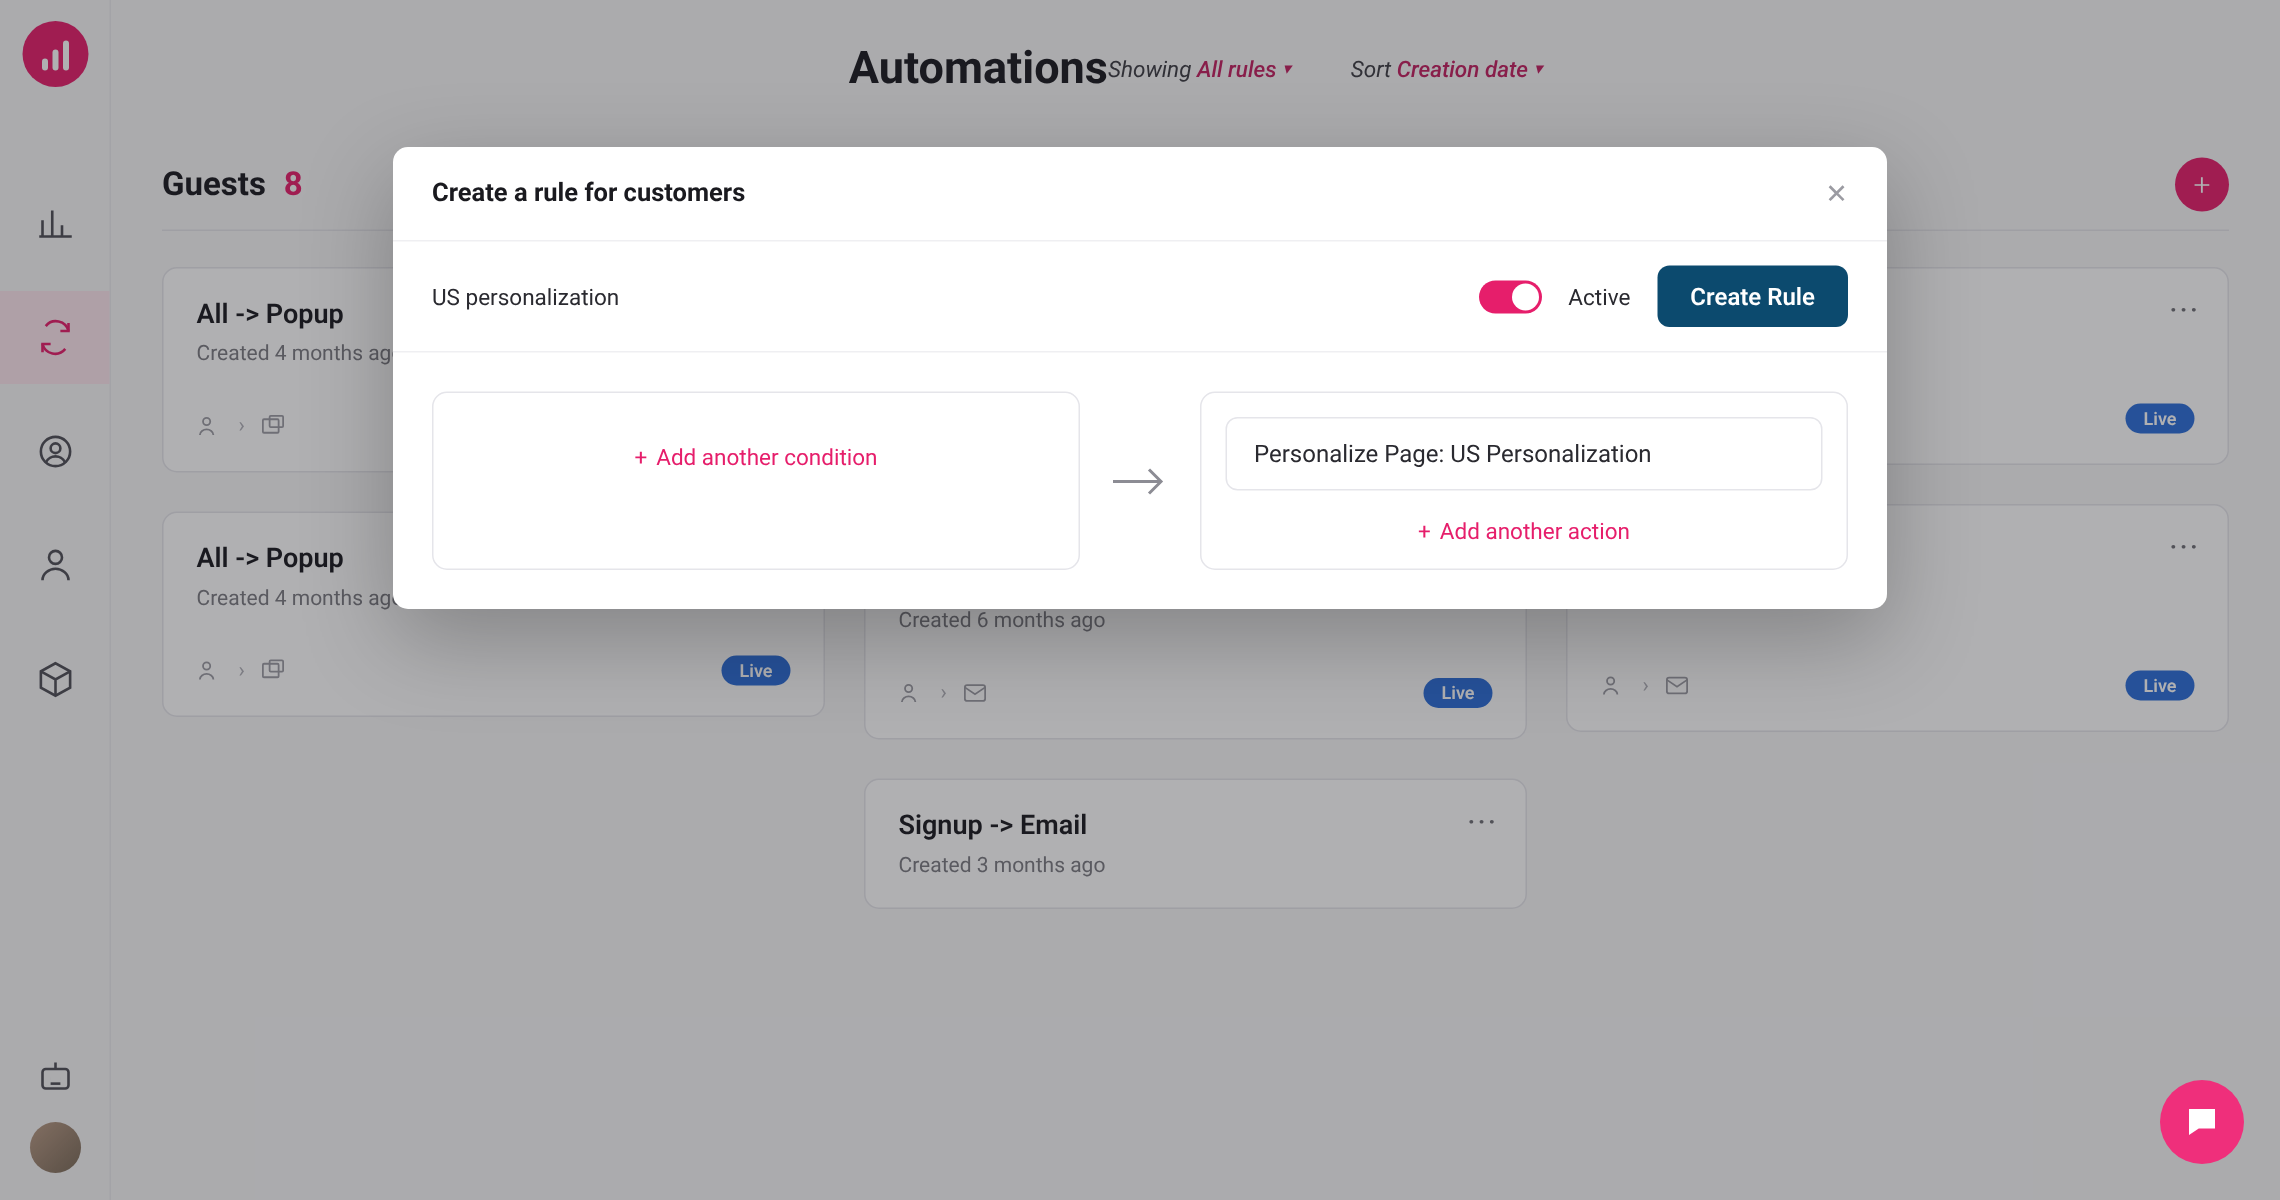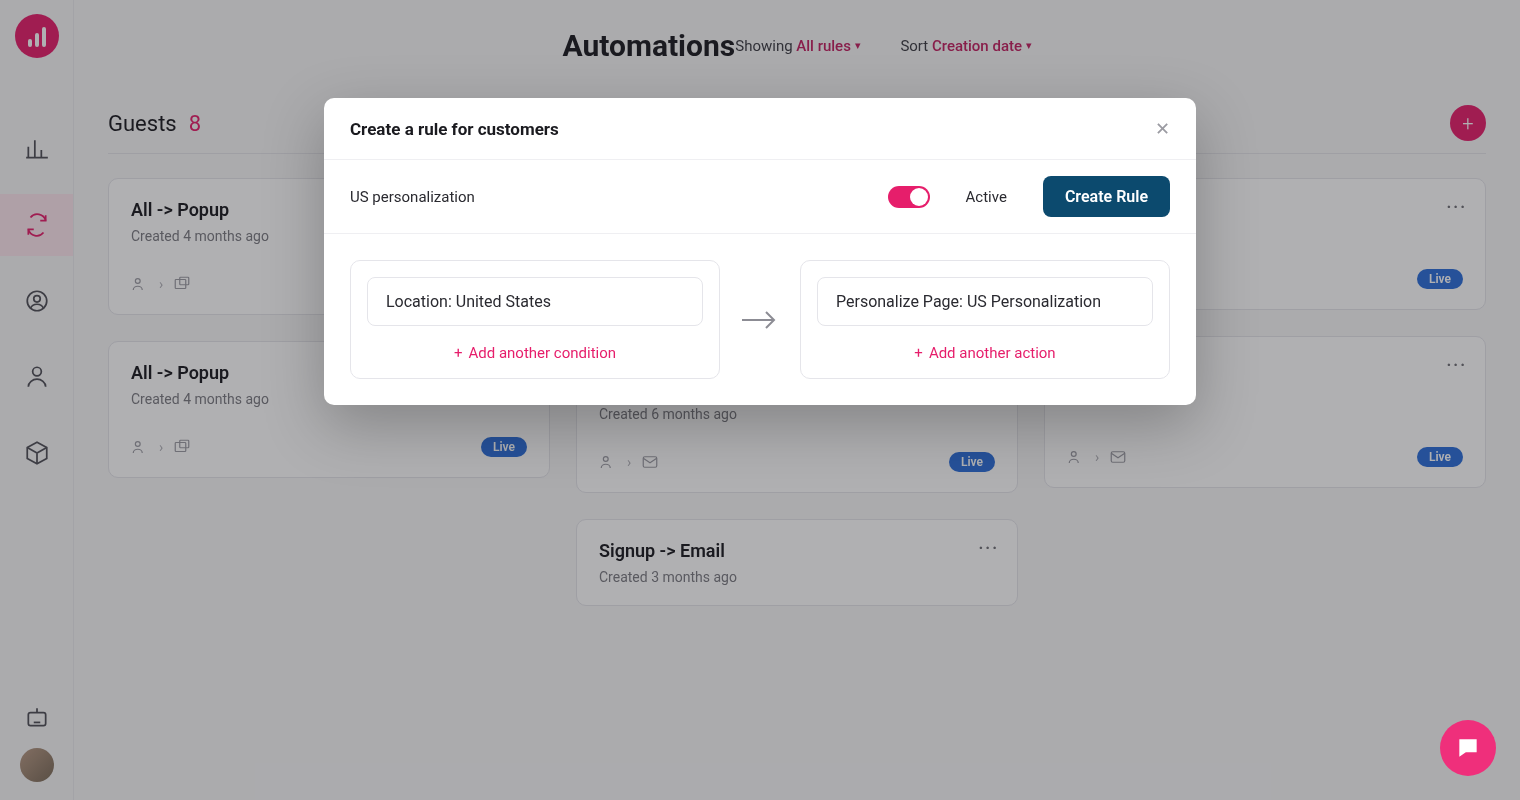--- a/index.html
+++ b/index.html
@@ -19,54 +19,54 @@
   .nav-item.active { background: #fde7ef; color: #e61e6b; }
   .nav-item svg { width: 26px; height: 26px; stroke: currentColor; fill: none; stroke-width: 1.6; }
 
   .sidebar-bottom { position: absolute; bottom: 18px; left: 0; width: 74px; display:flex; flex-direction:column; align-items:center; gap: 18px; }
   .avatar { width: 34px; height: 34px; border-radius: 50%; background: linear-gradient(135deg,#b99b85,#7a6a58); }
 
   
   .main { position: absolute; left: 74px; top: 0; right: 0; height: 800px; padding: 28px 34px 0 34px; }
   .header-row { display: flex; align-items: center; justify-content: center; }
   .page-title { font-size: 30px; font-weight: 700; color: #1a1a1f; }
-  .header-controls { display:flex; align-items:center; gap: 40px; font-size: 15px; color:#3c3c43; }
+  .header-controls { display:flex; align-items:center; gap: 40px; font-size: 15px; color:#3c3c43;font-style:italic; }
   .ctrl-label { color:#3c3c43; }
   .ctrl-value { color:#c21f60; font-weight:500; display:inline-flex; align-items:center; gap:4px; }
   .chev { font-size: 11px; }
 
   .section { margin-top: 42px; }
   .section-head { display:flex; align-items:center; justify-content: space-between; border-bottom:1px solid #e5e5ea; padding-bottom: 12px; }
-  .section-title { font-size: 22px; font-weight:400; color:#1a1a1f; }
+  .section-title { font-size: 22px; font-weight:700; color:#1a1a1f; }
   .section-count { color:#e61e6b; margin-left: 8px; }
   .add-btn { width: 36px; height: 36px; border-radius: 50%; background:#e61e6b; color:#fff; display:flex; align-items:center; justify-content:center; font-size:20px; font-weight:300; }
 
   .grid { display:grid; grid-template-columns: repeat(3, 1fr); gap: 26px; margin-top: 24px; }
   .col { display:flex; flex-direction:column; gap:26px; }
 
   .card { border:1px solid #e5e5ea; border-radius:10px; padding: 20px 22px; background:#fff; position:relative; }
   .card-title { font-size: 18px; font-weight:600; color:#1a1a1f; }
   .card-meta { font-size: 14px; color:#7b7b82; margin-top: 8px; }
   .card-more { position:absolute; top:18px; right:18px; color:#6f6f76; letter-spacing:2px; font-weight:700; cursor:pointer; }
   .card-foot { display:flex; align-items:center; justify-content:space-between; margin-top: 30px; }
   .flow-icons { display:flex; align-items:center; gap:10px; color:#9c9ca4; }
   .flow-icons svg { width:18px; height:18px; stroke:currentColor; fill:none; stroke-width:1.6; }
   .flow-icons .gt { font-size:14px; color:#b0b0b7; }
   .live-badge { background:#2b6ed9; color:#fff; font-size:12px; font-weight:600; padding:3px 12px; border-radius: 12px; }
 
   
   .overlay { position:absolute; inset:0; background: rgba(30,30,35,0.35); display:flex; align-items:flex-start; justify-content:center; padding-top: 98px; }
-  .modal { width: 872px; background:#fff; border-radius:10px; box-shadow: 0 20px 60px rgba(0,0,0,0.25); overflow:hidden; }
+  .modal { width: 996px; background:#fff; border-radius:10px; box-shadow: 0 20px 60px rgba(0,0,0,0.25); overflow:hidden; }
   .modal-head { display:flex; align-items:center; justify-content:space-between; padding: 20px 26px; border-bottom:1px solid #efeff2; }
   .modal-title { font-size:17px; font-weight:700; color:#1a1a1f; }
   .modal-close { color:#9b9ba2; font-size:18px; cursor:pointer; }
 
   .modal-row2 { display:flex; align-items:center; justify-content:space-between; padding: 16px 26px; border-bottom:1px solid #efeff2; }
   .rule-name { font-size:15px; color:#2a2a30; }
-  .row2-right { display:flex; align-items:center; gap:36px; }
+  .row2-right { display:flex; align-items:center; gap:18px; }
   .toggle { width:42px; height:22px; background:#e61e6b; border-radius:11px; position:relative; }
   .toggle::after { content:""; position:absolute; right:2px; top:2px; width:18px; height:18px; background:#fff; border-radius:50%; }
   .active-label { font-size:15px; color:#2a2a30; }
   .create-btn { background:#0c4a6e; color:#fff; border:none; padding: 11px 22px; border-radius:8px; font-size:16px; font-weight:600; cursor:pointer; }
 
   .modal-body { padding: 26px; display:flex; align-items:stretch; gap: 0; }
   .panel { flex:1; border:1px solid #e5e5ea; border-radius:10px; padding: 16px; display:flex; flex-direction:column; }
   .chip { border:1px solid #e5e5ea; border-radius:8px; padding: 14px 18px; font-size:16px; color:#2a2a30; background:#fff; }
   .panel-add { margin-top: 18px; text-align:center; color:#e61e6b; font-size:15px; display:flex; align-items:center; justify-content:center; gap:6px; cursor:pointer; }
   .arrow-between { width:80px; display:flex; align-items:center; justify-content:center; color:#8c8c94; }
@@ -290,21 +290,20 @@
     <div class="modal-row2">
       <div class="rule-name">US personalization</div>
       <div class="row2-right">
         <div class="toggle"></div>
         <div class="active-label">Active</div>
         <button class="create-btn">Create Rule</button>
       </div>
     </div>
     <div class="modal-body">
       <div class="panel">
-        <div class="chip">Location: United States</div>
         <div class="panel-add">
           <span>+</span>
           <span>Add another condition</span>
         </div>
       </div>
       <div class="arrow-between">
         <svg viewBox="0 0 40 24">
             <path d="M2 12h32M26 4l8 8-8 8"></path>
           </svg>
       </div>

